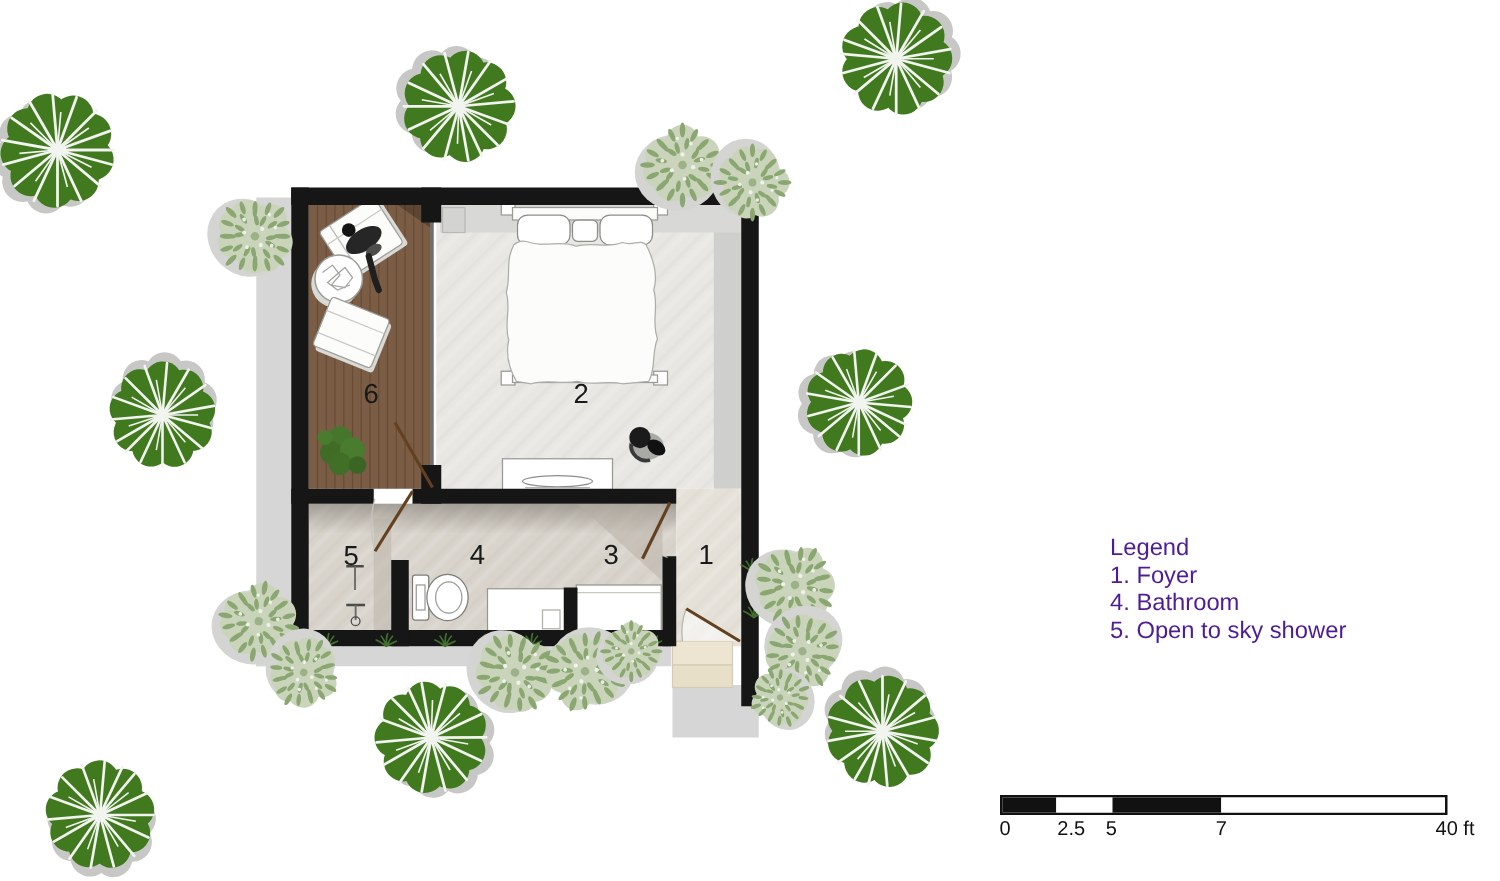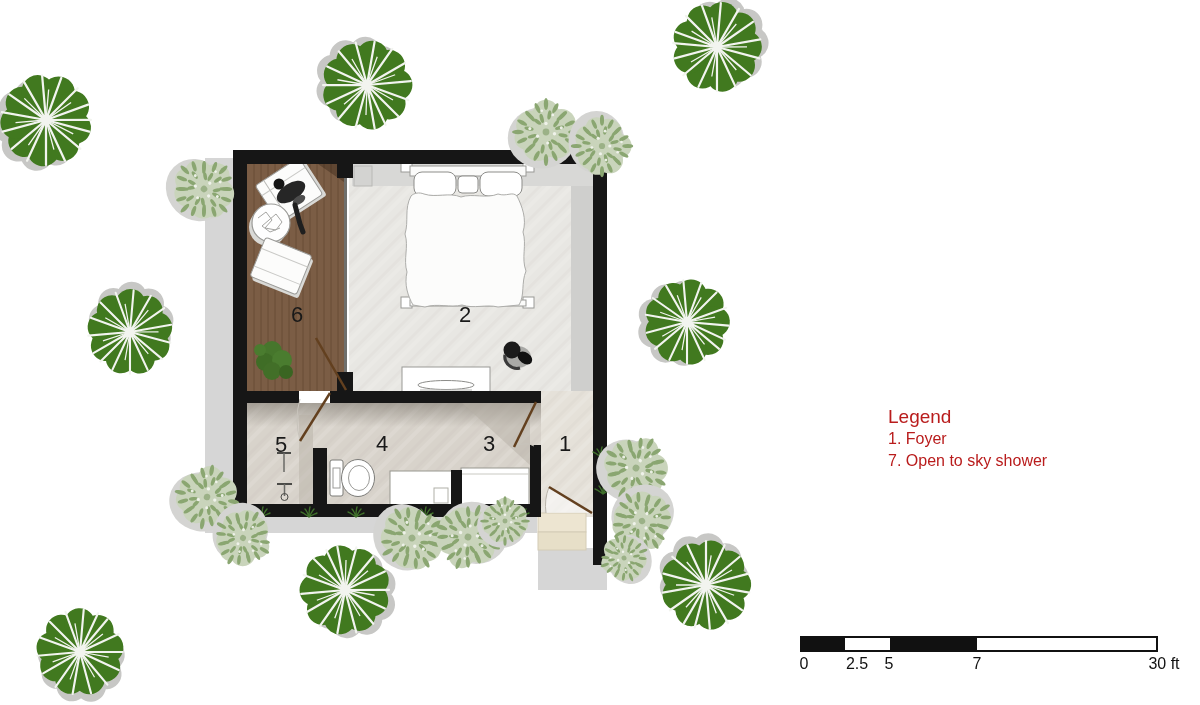--- a/index.html
+++ b/index.html
@@ -1,22 +1,22 @@
 <!DOCTYPE html>
 <html><head>
 <meta charset="utf-8">
 <style>
   html,body{margin:0;padding:0;background:#fff;}
   .stage{position:relative;width:1200px;height:705px;background:#ffffff;overflow:hidden;
          font-family:"Liberation Sans",sans-serif;}
   .plan-svg{position:absolute;left:0;top:0;}
-  .legend{position:absolute;left:888px;top:406px;color:#b91c1c;}
+  .legend{position:absolute;left:888px;top:428px;color:#4c1d95;}
   .legend-title{font-size:19px;line-height:22px;}
   .legend ul{list-style:none;margin:0;padding:0;}
-  .legend li{font-size:16px;line-height:22px;white-space:nowrap;}
+  .legend li{font-size:19px;line-height:22px;white-space:nowrap;}
   .scalebar{position:absolute;left:800px;top:636px;width:358px;height:40px;}
   .scalebar .bar{display:flex;height:12px;border:2px solid #111;background:#fff;}
   .scalebar .seg{height:100%;}
   .scalebar .seg.b{background:#111;}
   .scalebar .seg.w{background:#fff;}
   .scalebar .labels span{position:absolute;top:19px;font-size:16px;color:#111;
          transform:translateX(-50%);white-space:nowrap;}
 </style>
 </head>
 <body>
@@ -287,33 +287,34 @@
     <use href="#shrub" x="-50" y="-50" transform="translate(636,468) rotate(30) scale(0.85)"></use>
     <use href="#shrub" x="-50" y="-50" transform="translate(642,521) rotate(150) scale(0.8)"></use>
     <use href="#shrub" x="-50" y="-50" transform="translate(624,558) rotate(250) scale(0.62)"></use>
   </g>
 </svg>
 
 <div class="legend">
   <div class="legend-title">Legend</div>
   <ul>
     <li>1. Foyer</li>
-    <li>7. Open to sky shower</li>
+    <li>4. Bathroom</li>
+    <li>5. Open to sky shower</li>
   </ul>
 </div>
 
 <div class="scalebar">
   <div class="bar">
     <div class="seg b" style="width:43px"></div>
     <div class="seg w" style="width:46px"></div>
     <div class="seg b" style="width:88px"></div>
     <div class="seg w" style="width:181px"></div>
   </div>
   <div class="labels">
     <span style="left:4px">0</span>
     <span style="left:57px">2.5</span>
     <span style="left:89px">5</span>
     <span style="left:177px">7</span>
-    <span style="left:364px">30 ft</span>
+    <span style="left:364px">40 ft</span>
   </div>
 </div>
 
 </div>
 
 </body></html>

